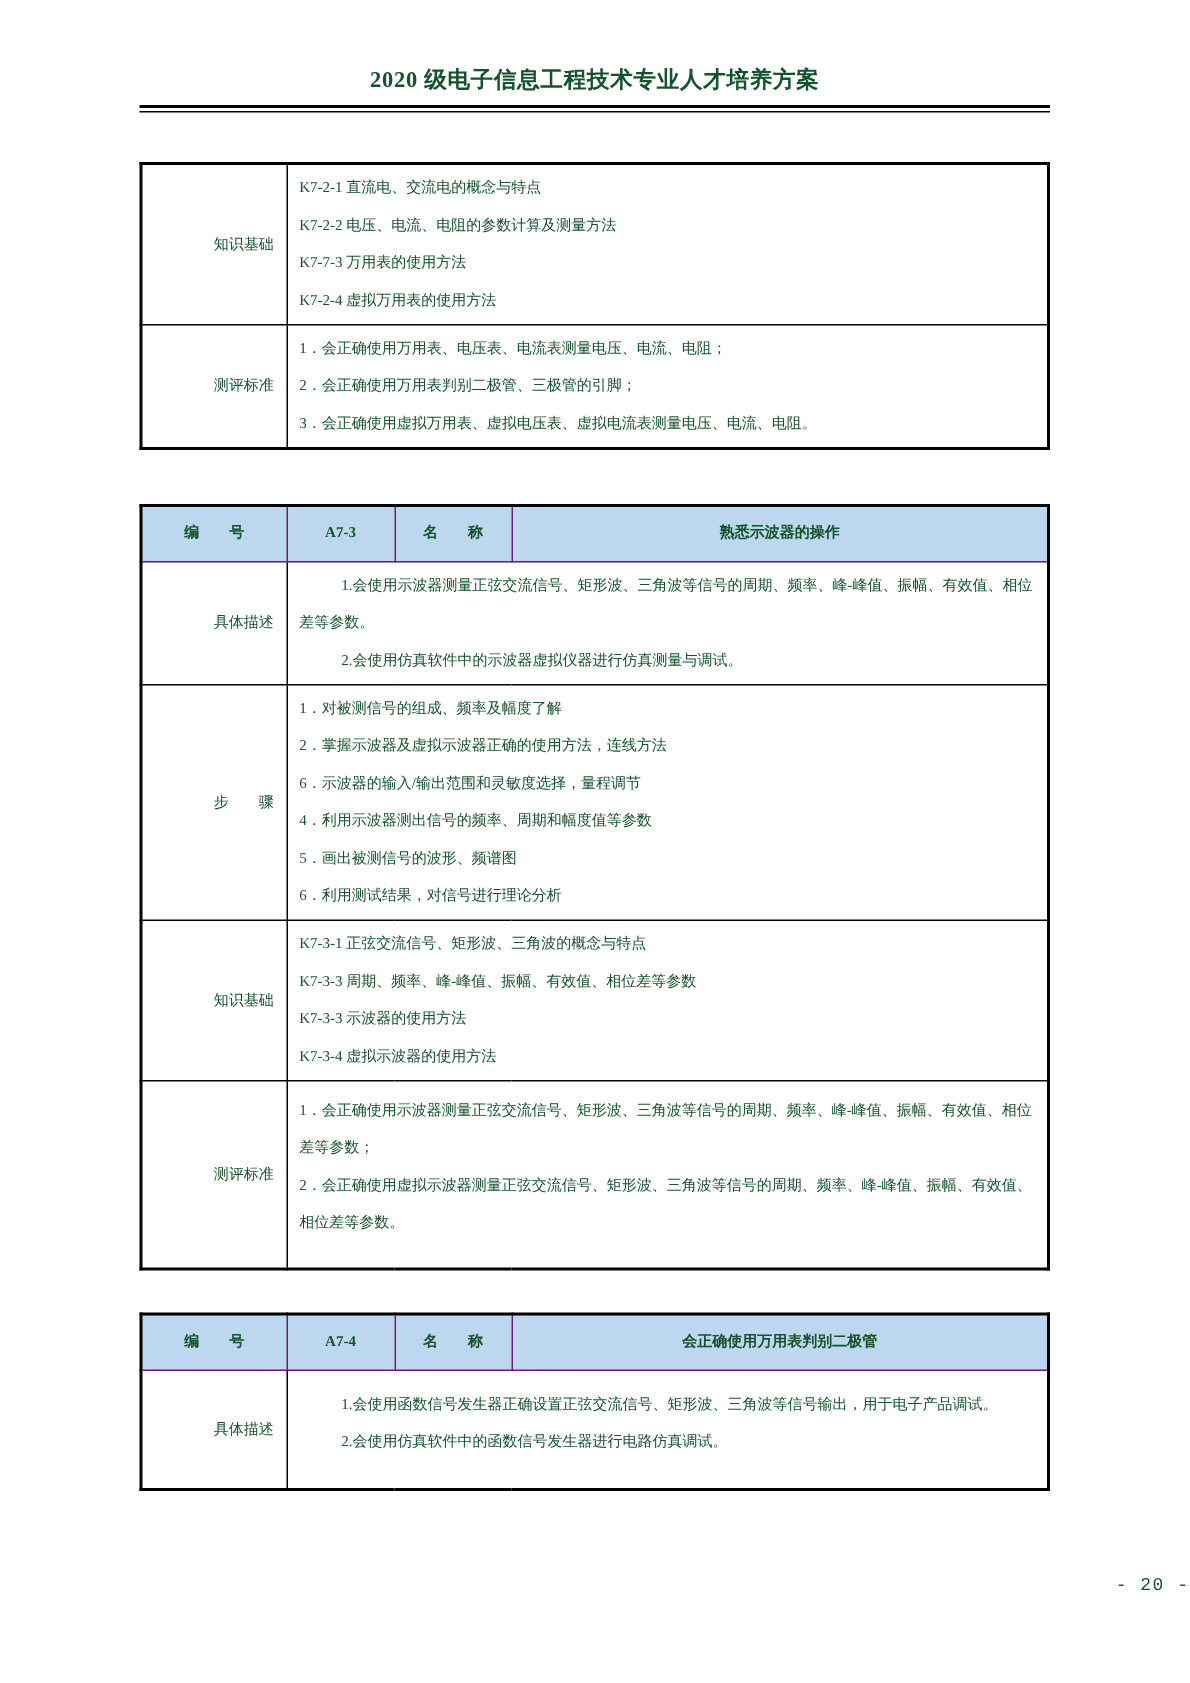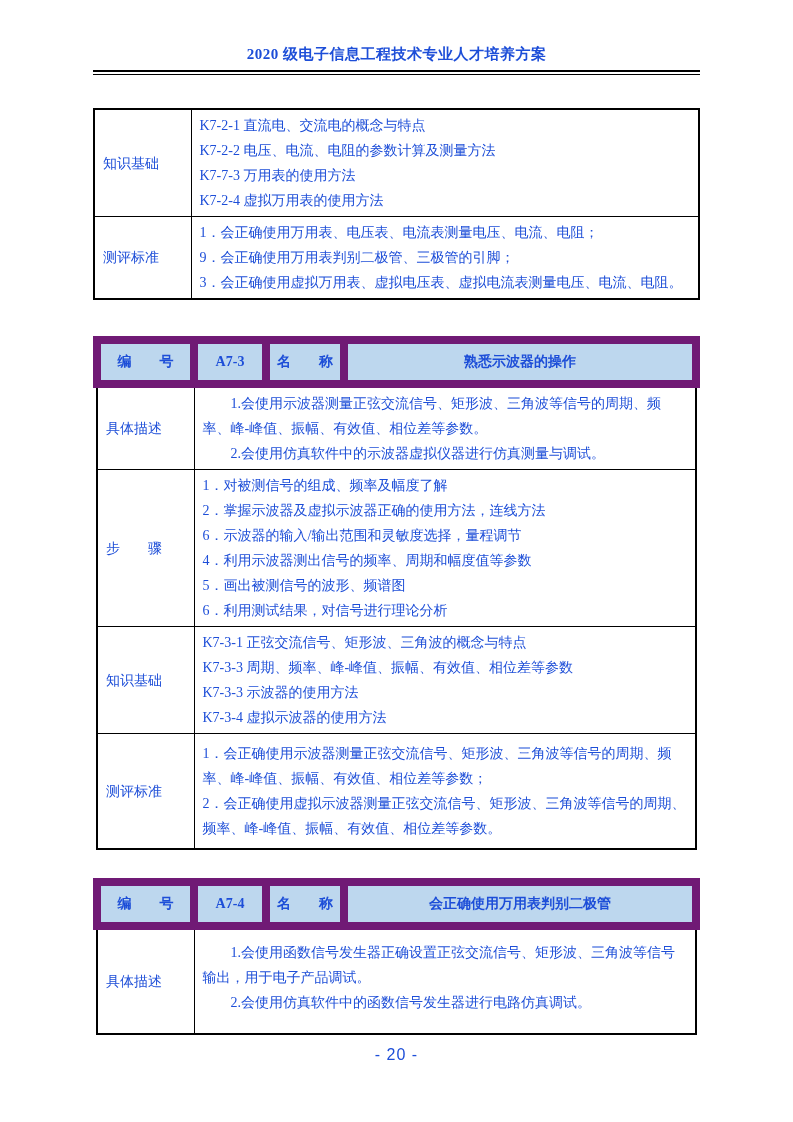--- a/index.html
+++ b/index.html
@@ -2,21 +2,21 @@
 <html><head>
 <meta charset="utf-8">
 <style>
   html, body { margin: 0; padding: 0; background: #ffffff; }
   .page {
     position: relative;
     width: 793px;
     height: 1122px;
     background: #ffffff;
     font-family: "Liberation Serif", serif;
-    color: #1d4ed8;
+    color: #14532d;
     overflow: hidden;
   }
   .content {
     position: absolute;
     left: 93px;
     top: 0;
     width: 607px;
   }
   .page-title {
     padding-top: 44px;
@@ -36,50 +36,50 @@
     width: 100%;
     border-collapse: collapse;
     table-layout: fixed;
     border: 2px solid #000;
   }
   table.t1 { margin-top: 33px; }
   table.t2 { margin-top: 36px; }
   table.t3 { margin-top: 28px; }
   .doc-table td {
     border: 1px solid #000;
-    font-size: 14px;
+    font-size: 10px;
     line-height: 25px;
     padding: 3px 8px;
     vertical-align: middle;
     word-break: break-all;
   }
   .label-cell {
-    text-align: left;
+    text-align: right;
     padding: 3px 2px;
   }
   .head-row td {
     background: #bdd7ee;
     font-weight: bold;
     text-align: center;
-    border: 8px solid #701a75;
+    border: 1px solid #701a75;
     padding: 5px 2px;
     line-height: 26px;
   }
   .para { margin: 0; }
   .para.indent { text-indent: 28px; }
-  .crit-row td.content-cell { padding-top: 7px; padding-bottom: 7px; margin-left: 21px; }
+  .crit-row td.content-cell { padding-top: 7px; padding-bottom: 17px; margin-left: 21px; }
   .desc3 td.content-cell { padding-top: 10px; padding-bottom: 18px; }
   .footer {
     position: absolute;
     left: 0;
     right: 0;
     bottom: 58px;
-    text-align: center;
-    font-size: 16px;
-    font-family: Liberation Sans, sans-serif;
+    text-align: right;
+    font-size: 12px;
+    font-family: Liberation Mono, monospace;
     letter-spacing: 1px;
   }
 </style>
 </head>
 <body>
 
 <div class="page">
   <div class="content">
 
     <div class="page-title">2020 级电子信息工程技术专业人才培养方案</div>
@@ -97,21 +97,21 @@
             <div class="para">K7-2-1 直流电、交流电的概念与特点</div>
             <div class="para">K7-2-2 电压、电流、电阻的参数计算及测量方法</div>
             <div class="para">K7-7-3 万用表的使用方法</div>
             <div class="para">K7-2-4 虚拟万用表的使用方法</div>
           </td>
         </tr>
         <tr>
           <td class="label-cell">测评标准</td>
           <td class="content-cell">
             <div class="para">1．会正确使用万用表、电压表、电流表测量电压、电流、电阻；</div>
-            <div class="para">9．会正确使用万用表判别二极管、三极管的引脚；</div>
+            <div class="para">2．会正确使用万用表判别二极管、三极管的引脚；</div>
             <div class="para">3．会正确使用虚拟万用表、虚拟电压表、虚拟电流表测量电压、电流、电阻。</div>
           </td>
         </tr>
       </tbody>
     </table>
 
     <table class="doc-table t2">
       <colgroup>
           <col style="width:97px">
           <col style="width:72px">

